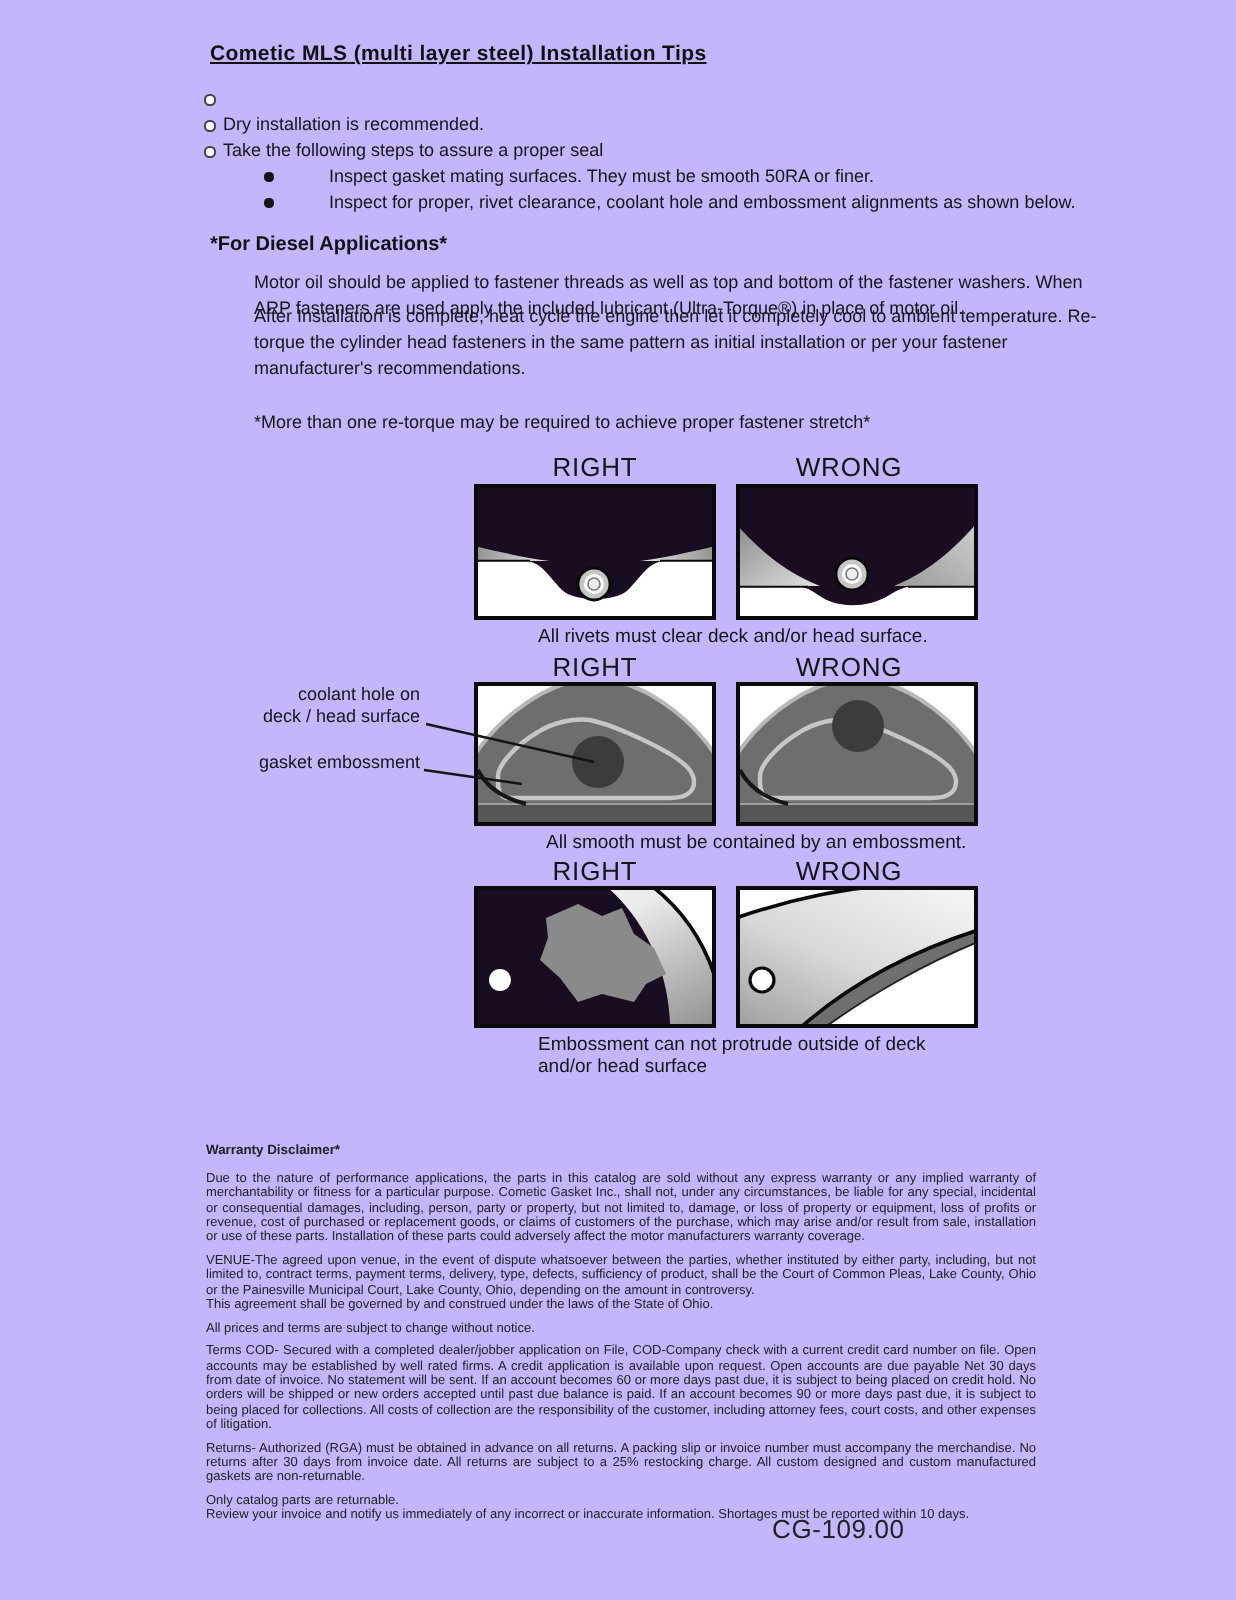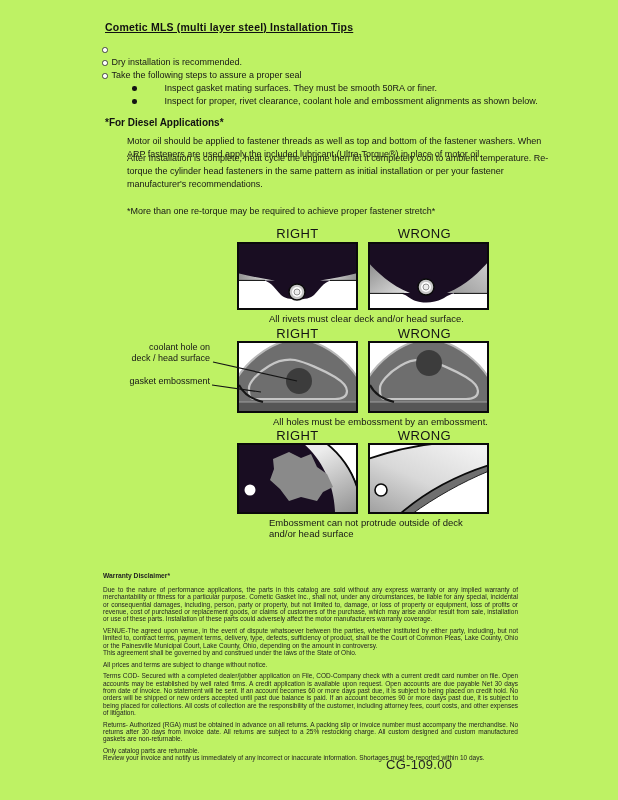--- a/index.html
+++ b/index.html
@@ -1,17 +1,17 @@
 <!DOCTYPE html>
 <html><head>
 <meta charset="utf-8">
 <style>
   html,body { margin:0; padding:0; background:#ffffff; }
   .page {
-    position:relative; width:618px; height:800px; background:#bef264;
+    position:relative; width:618px; height:800px; background:#c4b5fd;
     font-family:"Liberation Sans", sans-serif; color:#1c1c1c; overflow:hidden;
   }
   .title {
     position:absolute; left:105px; top:21px; font-size:10.5px; font-weight:bold;
     text-decoration:underline; letter-spacing:0.2px; color:#111;
   }
   .bullets { position:absolute; left:102px; top:43px; font-size:9px; color:#161616; }
   .bullet-row { display:flex; align-items:flex-start; height:13px; line-height:13px; }
   .bullet-row.sub { margin-left:30px;gap:24px; }
   .marker-open {
@@ -189,21 +189,21 @@
     <path d="M2,44 C6,52 14,58 26,61" fill="none" stroke="#161616" stroke-width="2"></path>
     <circle cx="61" cy="22" r="13" fill="#3c3c3c"></circle>
     <rect x="1" y="1" width="119" height="70" fill="none" stroke="#0a0a0a" stroke-width="2"></rect>
   </svg>
 
   <svg class="leader-overlay" viewBox="0 0 230 62">
     <line x1="133" y1="22" x2="217" y2="41" stroke="#141414" stroke-width="1.2"></line>
     <line x1="132" y1="45" x2="181" y2="52" stroke="#141414" stroke-width="1.2"></line>
   </svg>
 
-  <div class="caption cap2">All holes must be embossment by an embossment.</div>
+  <div class="caption cap2">All smooth must be contained by an embossment.</div>
 
   <div class="dlabel l3 cleft">RIGHT</div>
   <div class="dlabel l3 cright">WRONG</div>
 
   <svg class="panel pan-r3" viewBox="0 0 121 71">
     <defs>
       <linearGradient id="d3a" x1="0.6" y1="0" x2="1" y2="1">
           <stop offset="0" stop-color="#ececec"></stop>
           <stop offset="1" stop-color="#8f8f8f"></stop>
         </linearGradient>

